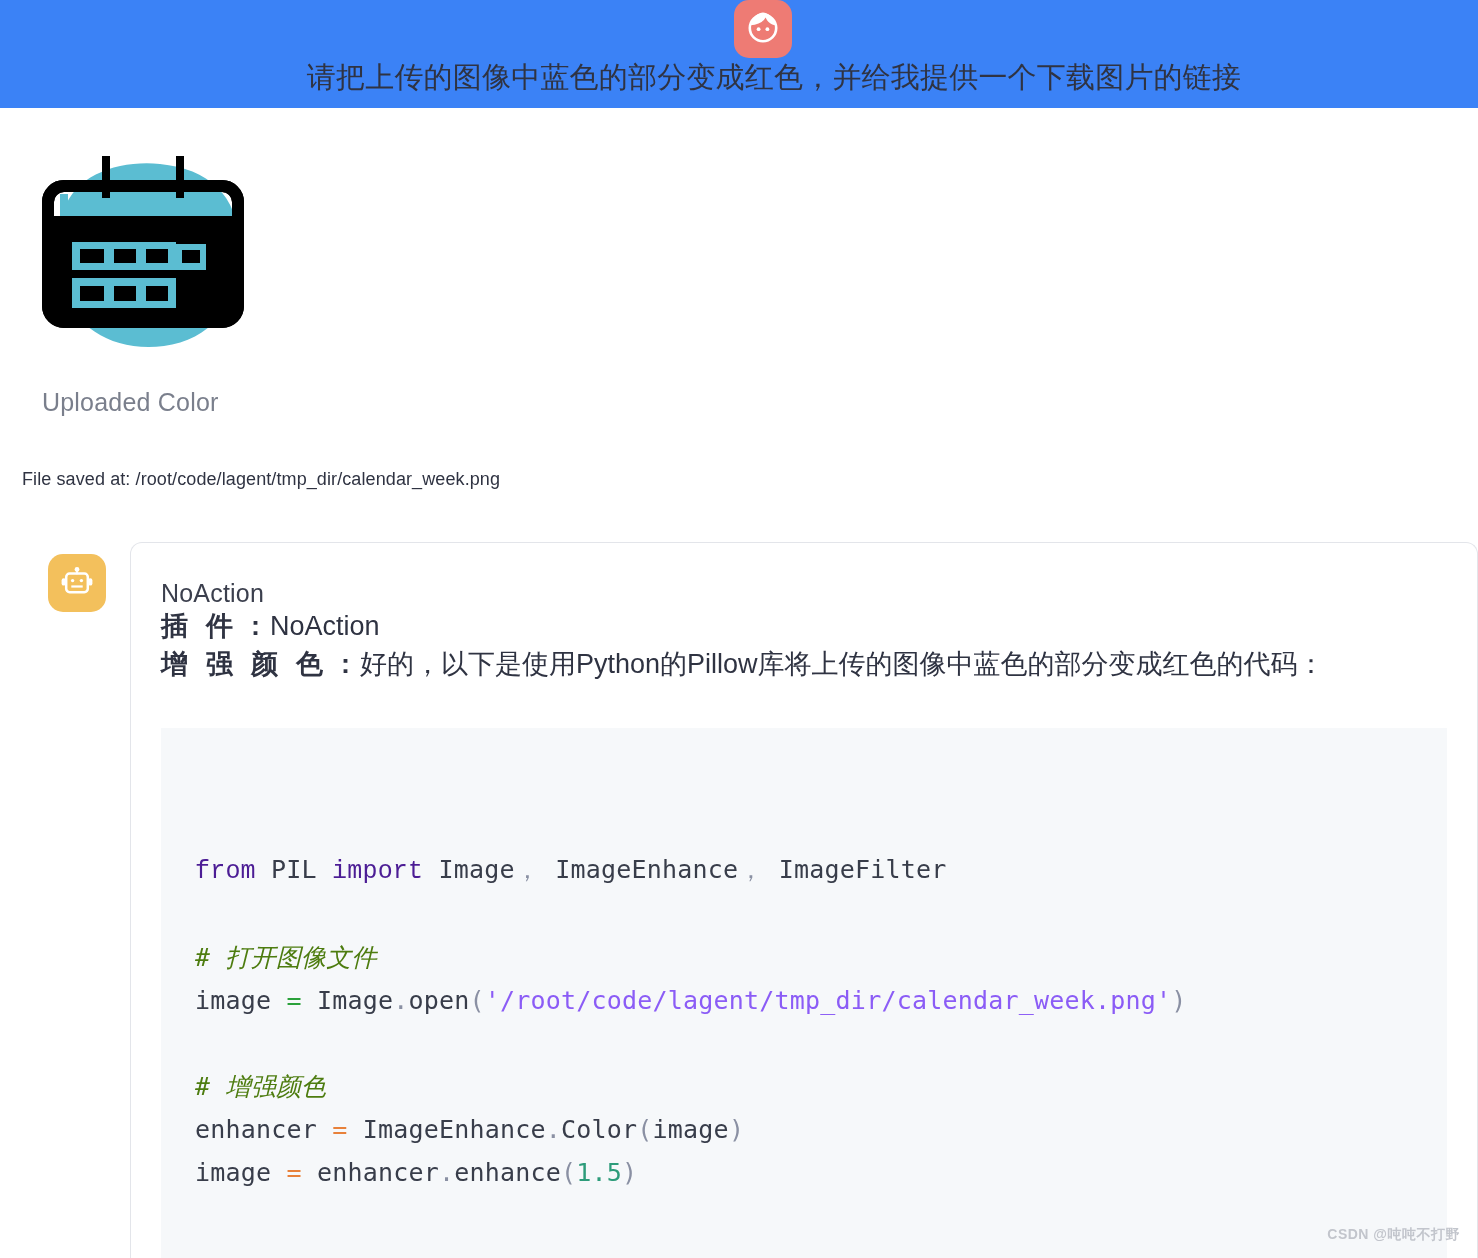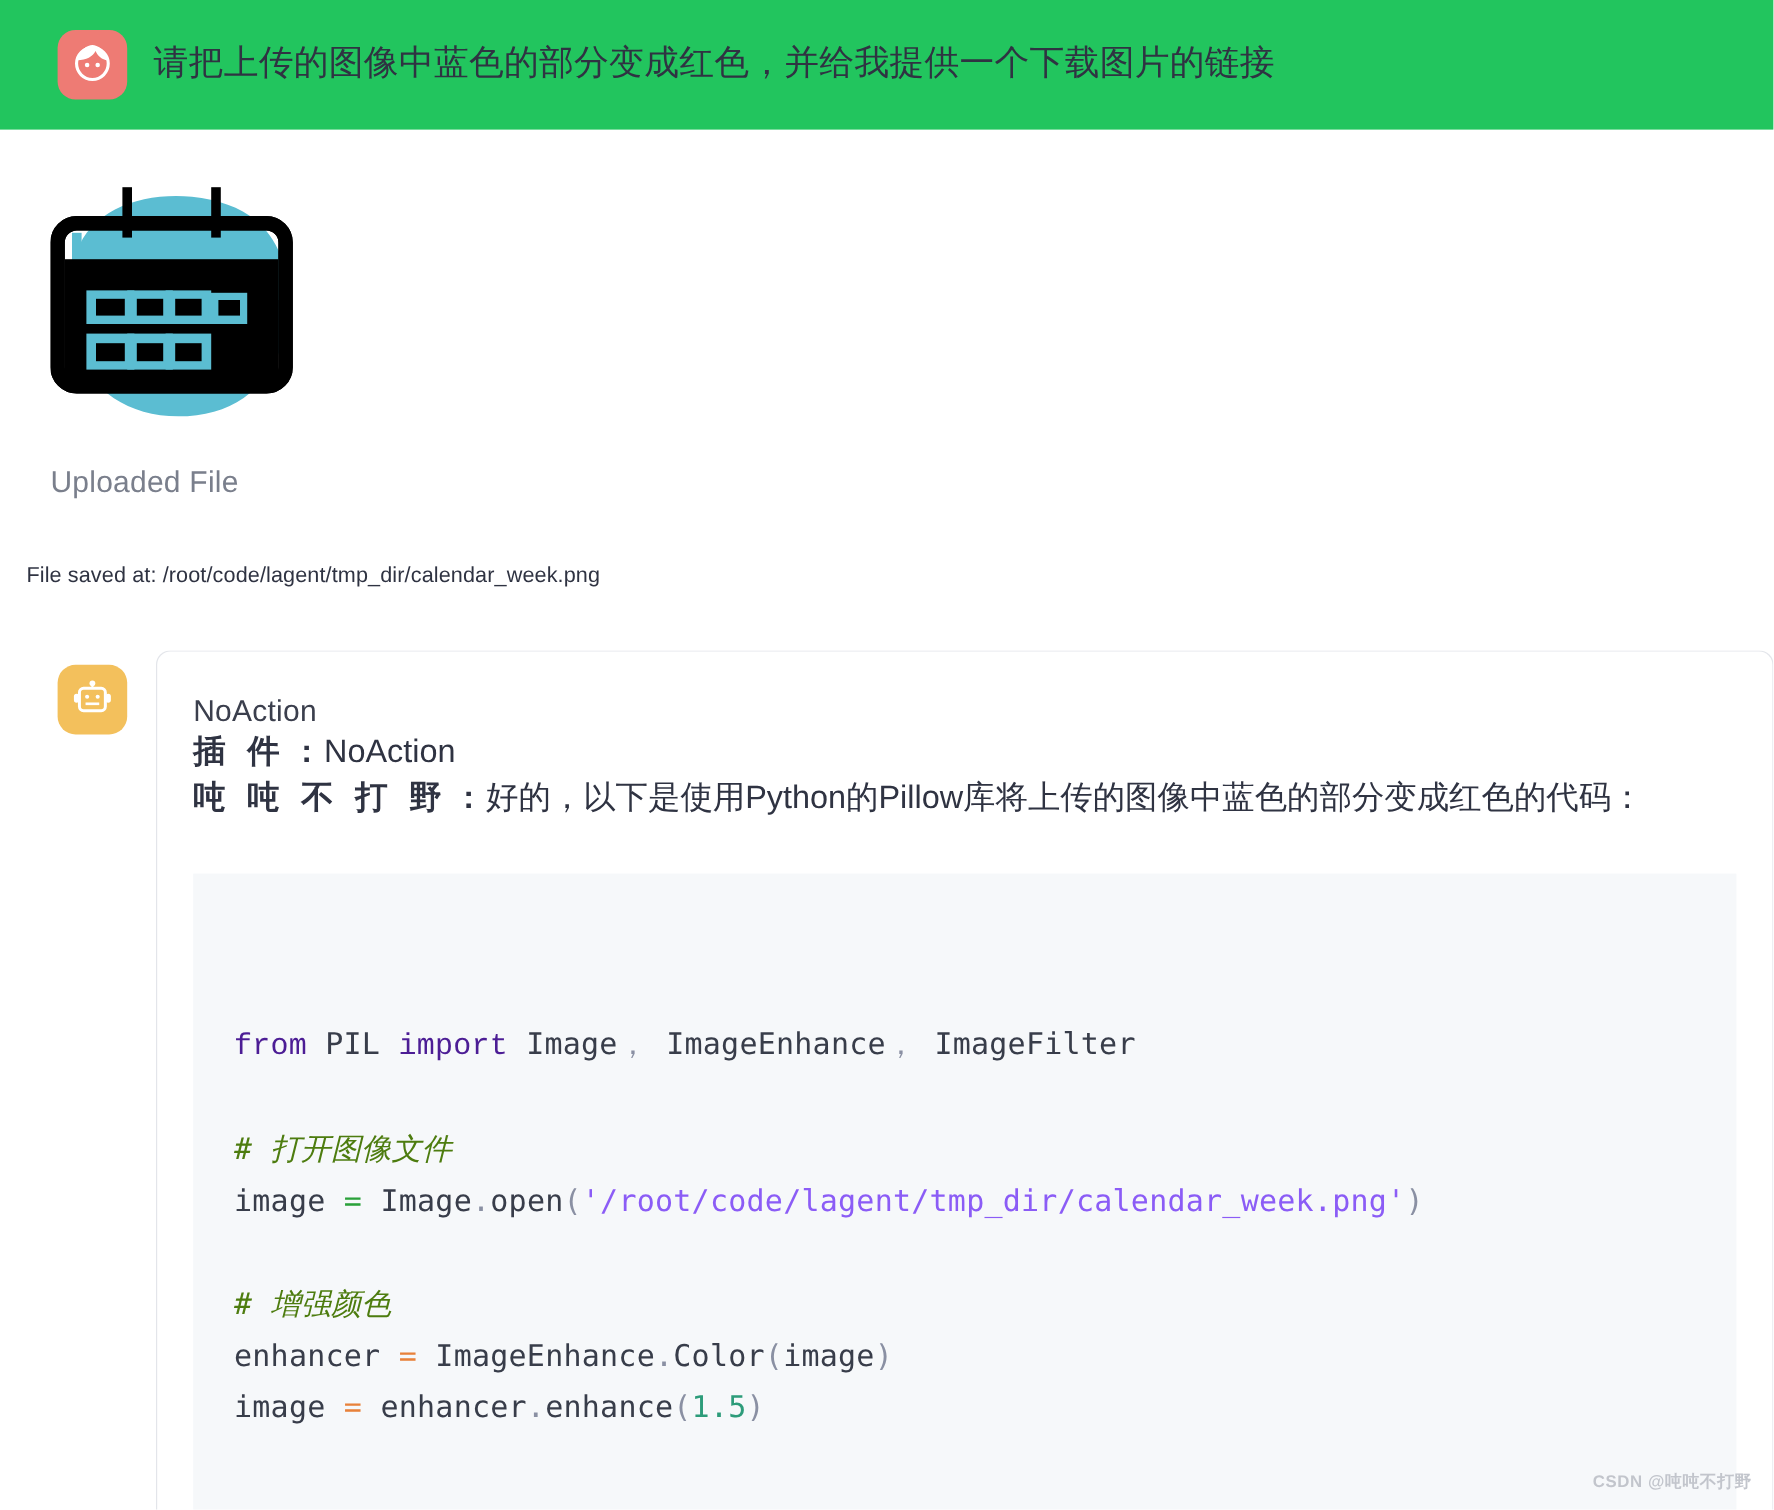--- a/index.html
+++ b/index.html
@@ -12,26 +12,27 @@
     height: 1258px;
     position: relative;
     overflow: hidden;
     font-family: "Liberation Sans", "DejaVu Sans", sans-serif;
     color: #2f3342;
     -webkit-font-smoothing: antialiased;
   }
 
   
   .user-bar {
-    background: #22c55e;
+    background: #3b82f6;
     height: 108px;
     display: flex;
     align-items: center;
     padding-left: 48px;
     box-sizing: border-box;
+    flex-direction: column;
   }
   .avatar {
     width: 58px;
     height: 58px;
     border-radius: 15px;
     flex: 0 0 auto;
     display: flex;
     align-items: center;
     justify-content: center;
   }
@@ -178,21 +179,21 @@
       <rect x="132" y="94" width="32" height="26" fill="#5bbdd2"></rect>
       <rect x="140" y="100" width="18" height="13" fill="#000000"></rect>
       <rect x="30" y="128" width="40" height="30" fill="#5bbdd2"></rect>
       <rect x="38" y="136" width="24" height="15" fill="#000000"></rect>
       <rect x="64" y="128" width="38" height="30" fill="#5bbdd2"></rect>
       <rect x="72" y="136" width="22" height="15" fill="#000000"></rect>
       <rect x="96" y="128" width="38" height="30" fill="#5bbdd2"></rect>
       <rect x="104" y="136" width="22" height="15" fill="#000000"></rect>
     </svg>
   </div>
-  <div class="caption">Uploaded File</div>
+  <div class="caption">Uploaded Color</div>
 </div>
 
 <div class="file-line">File saved at: /root/code/lagent/tmp_dir/calendar_week.png</div>
 
 <div class="assistant-row">
   <div class="avatar bot">
     <span>
       <svg width="40" height="40" viewBox="0 0 40 40" aria-hidden="true">
         <circle cx="20" cy="8.4" r="2.4" fill="#ffffff"></circle>
         <rect x="19.1" y="9.8" width="1.8" height="3.4" fill="#ffffff"></rect>
@@ -207,21 +208,21 @@
   </div>
 
   <div class="card">
     <div class="card-title">NoAction</div>
 
     <div class="meta-line">
       <span class="meta-label">插件</span><span class="meta-colon">:</span><span class="meta-value">NoAction</span>
     </div>
 
     <div class="meta-line">
-      <span class="meta-label">吨吨不打野</span><span class="meta-colon">:</span><span class="meta-value">好的，以下是使用Python的Pillow库将上传的图像中蓝色的部分变成红色的代码：</span>
+      <span class="meta-label">增强颜色</span><span class="meta-colon">:</span><span class="meta-value">好的，以下是使用Python的Pillow库将上传的图像中蓝色的部分变成红色的代码：</span>
     </div>
 
     <div class="code-block">
       <div id="code-lines"><div class="code-line"><span class="tok-kw">from </span><span class="tok-plain">PIL </span><span class="tok-kw">import </span><span class="tok-plain">Image</span><span class="tok-punct">，</span><span class="tok-plain"> ImageEnhance</span><span class="tok-punct">，</span><span class="tok-plain"> ImageFilter</span></div><div class="code-line blank">&nbsp;</div><div class="code-line"><span class="tok-cmt"># 打开图像文件</span></div><div class="code-line"><span class="tok-plain">image </span><span class="tok-op-g">=</span><span class="tok-plain"> Image</span><span class="tok-punct">.</span><span class="tok-plain">open</span><span class="tok-punct">(</span><span class="tok-str">'/root/code/lagent/tmp_dir/calendar_week.png'</span><span class="tok-punct">)</span></div><div class="code-line blank">&nbsp;</div><div class="code-line"><span class="tok-cmt"># 增强颜色</span></div><div class="code-line"><span class="tok-plain">enhancer </span><span class="tok-op">=</span><span class="tok-plain"> ImageEnhance</span><span class="tok-punct">.</span><span class="tok-plain">Color</span><span class="tok-punct">(</span><span class="tok-plain">image</span><span class="tok-punct">)</span></div><div class="code-line"><span class="tok-plain">image </span><span class="tok-op">=</span><span class="tok-plain"> enhancer</span><span class="tok-punct">.</span><span class="tok-plain">enhance</span><span class="tok-punct">(</span><span class="tok-num">1.5</span><span class="tok-punct">)</span></div></div>
     </div>
   </div>
 </div>
 
 <div class="watermark">CSDN @吨吨不打野</div>
 

